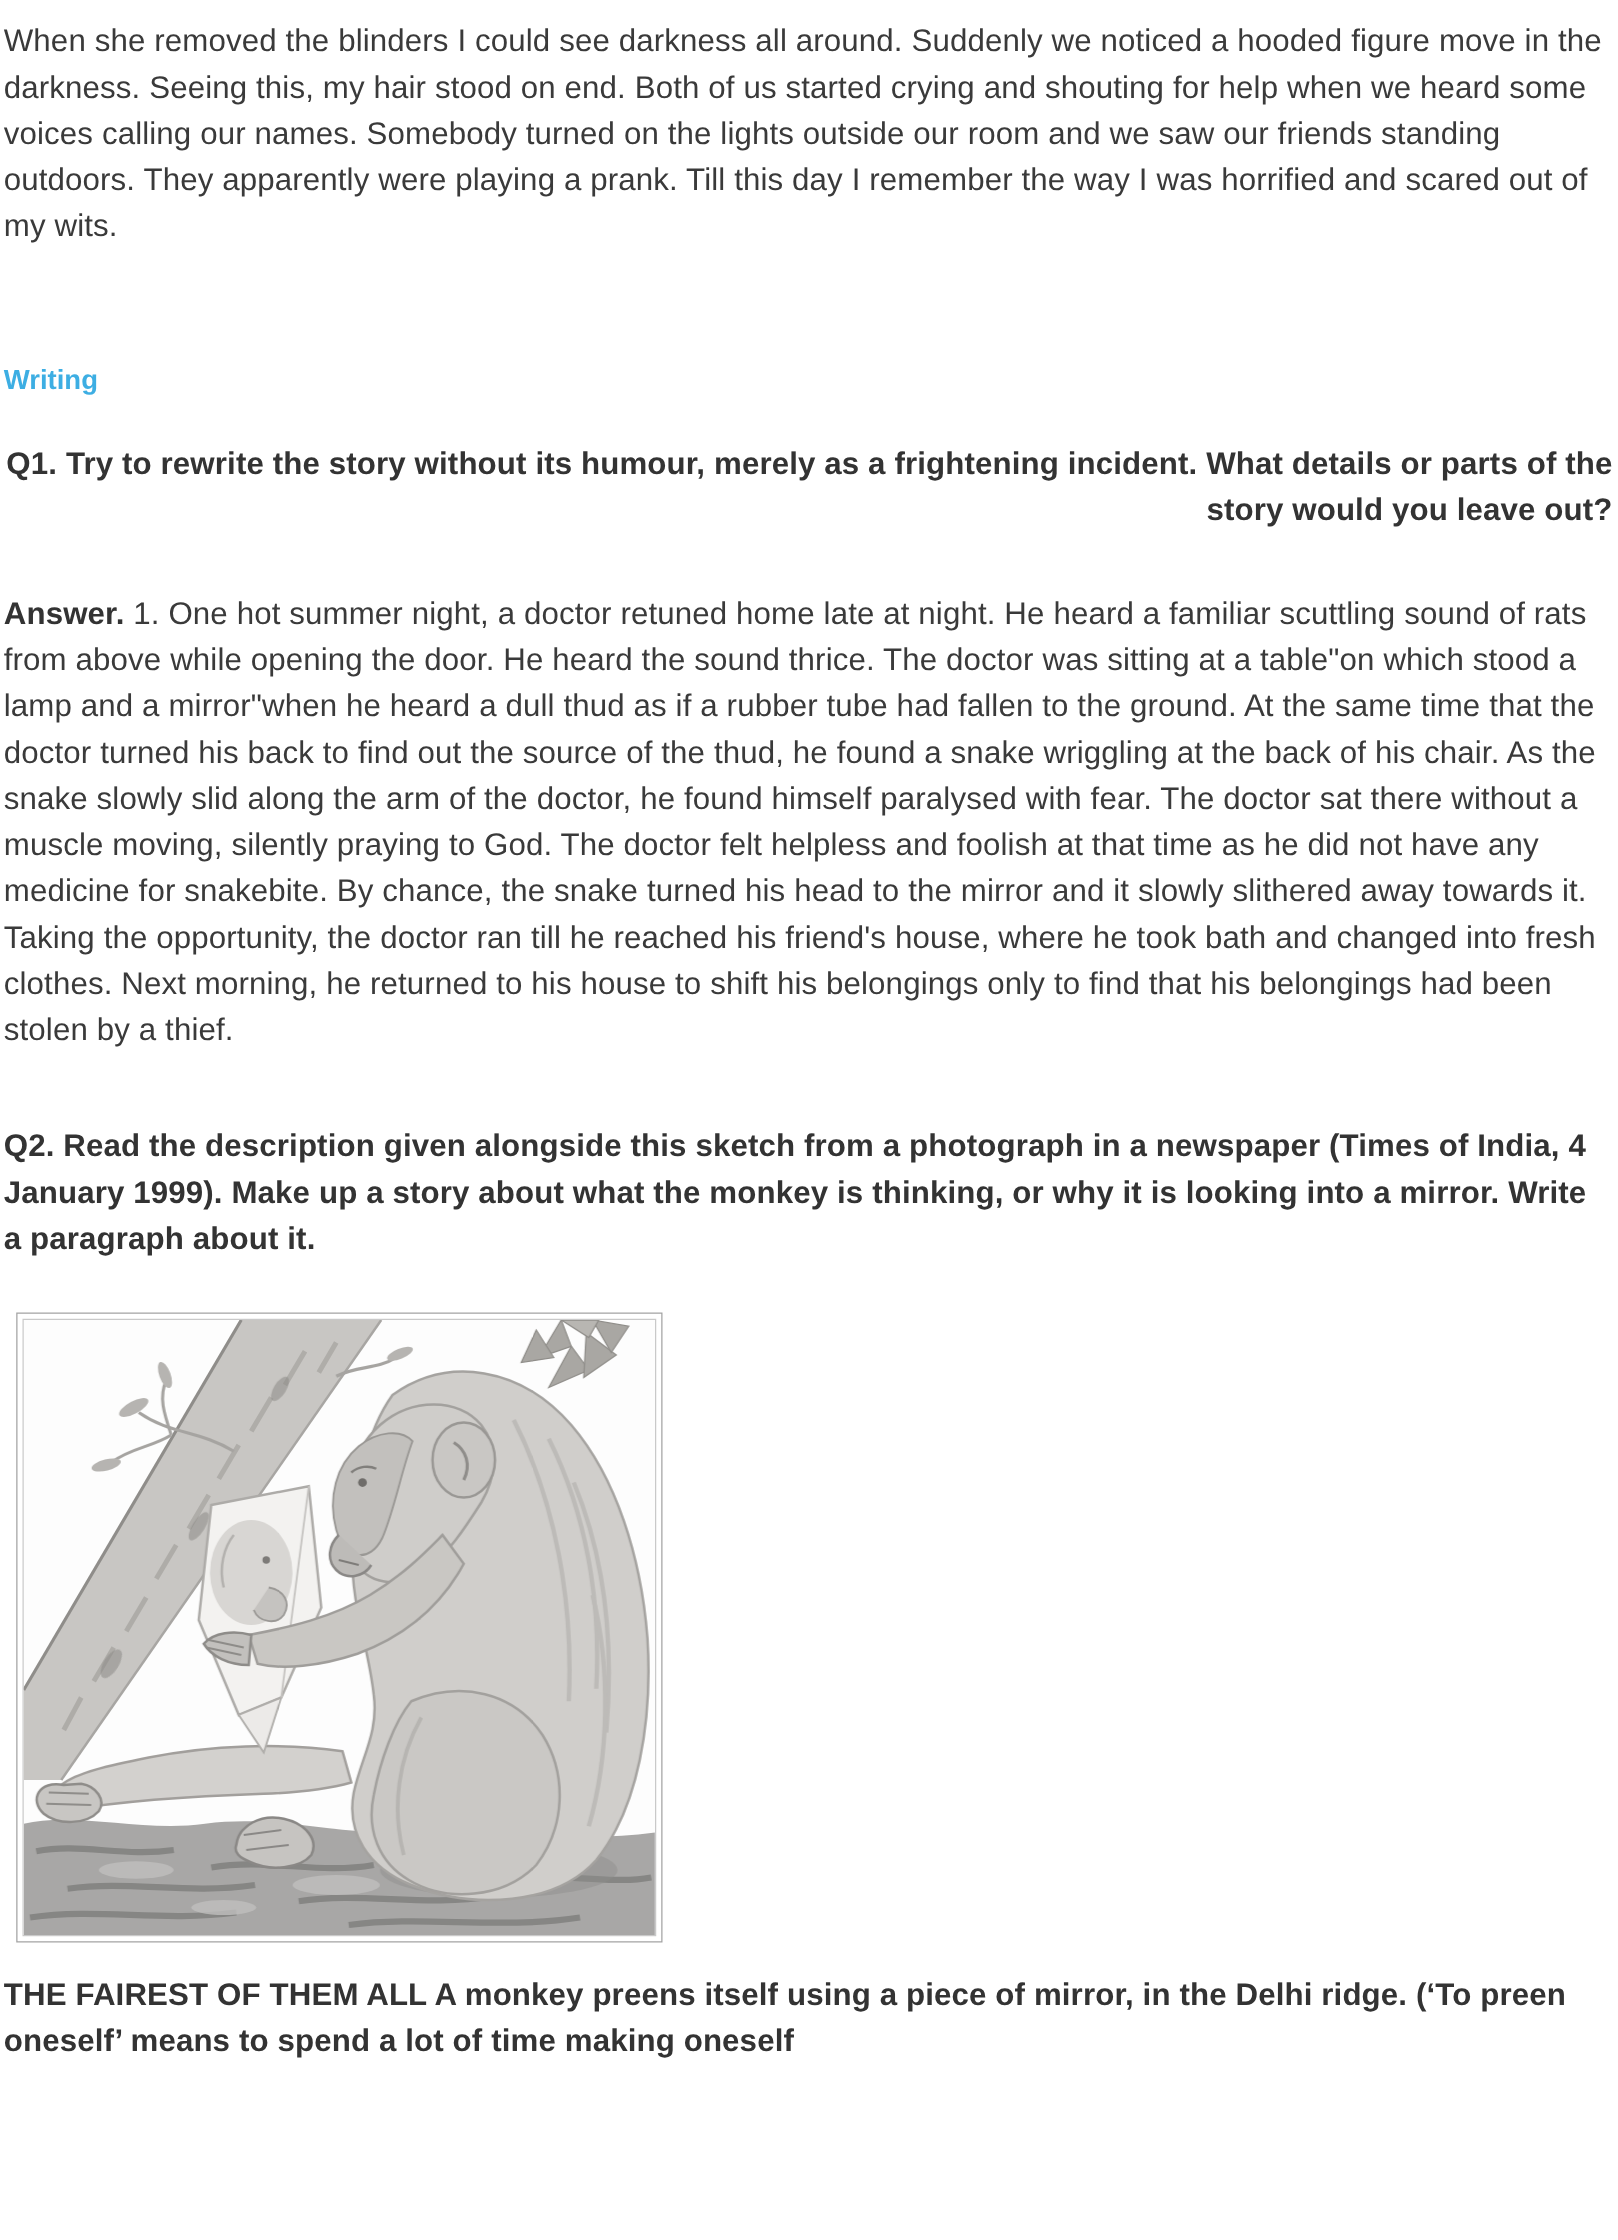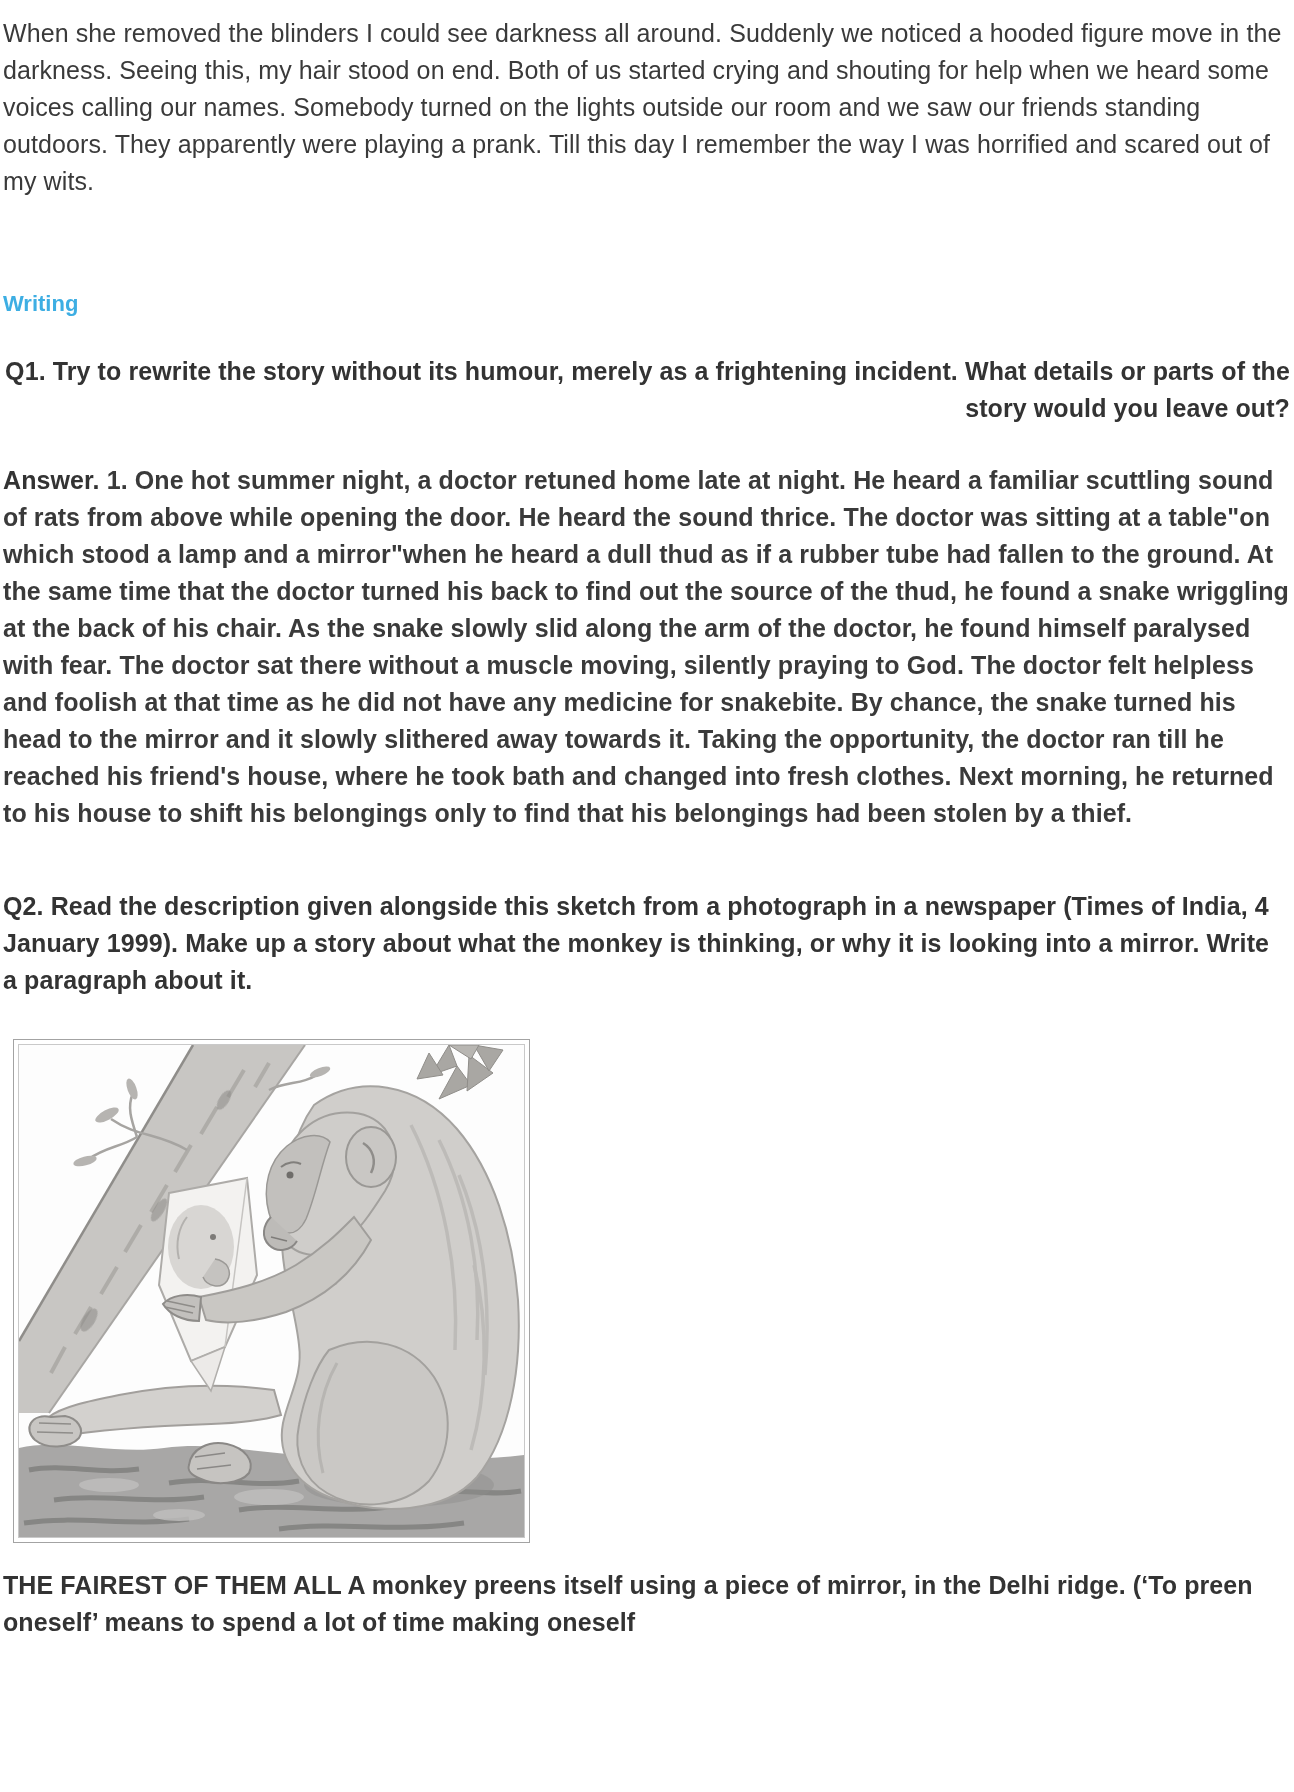--- a/index.html
+++ b/index.html
@@ -14,21 +14,21 @@
     font-size:25px; line-height:37px; color:#3a3a3a;
     letter-spacing:0.1px;
   }
   .bold { font-weight:bold; color:#333333; }
   .writing-heading {
     margin-top:85px;
     font-size:22px; line-height:37px; font-weight:bold;
     color:#3daee3;
   }
   .q1 { margin-top:31px;text-align:right; }
-  .answer { margin-top:35px;font-weight:bold; }
+  .answer { margin-top:46px; }
   .answer strong { color:#333333; }
   .q2 { margin-top:56px; }
   .figure-frame {
     margin-top:40px; margin-left:10px;
     width:517px; height:504px;
     border:1px solid #a3a3a3;
     padding:4px;
     background:#ffffff;
   }
   .figure-inner {

